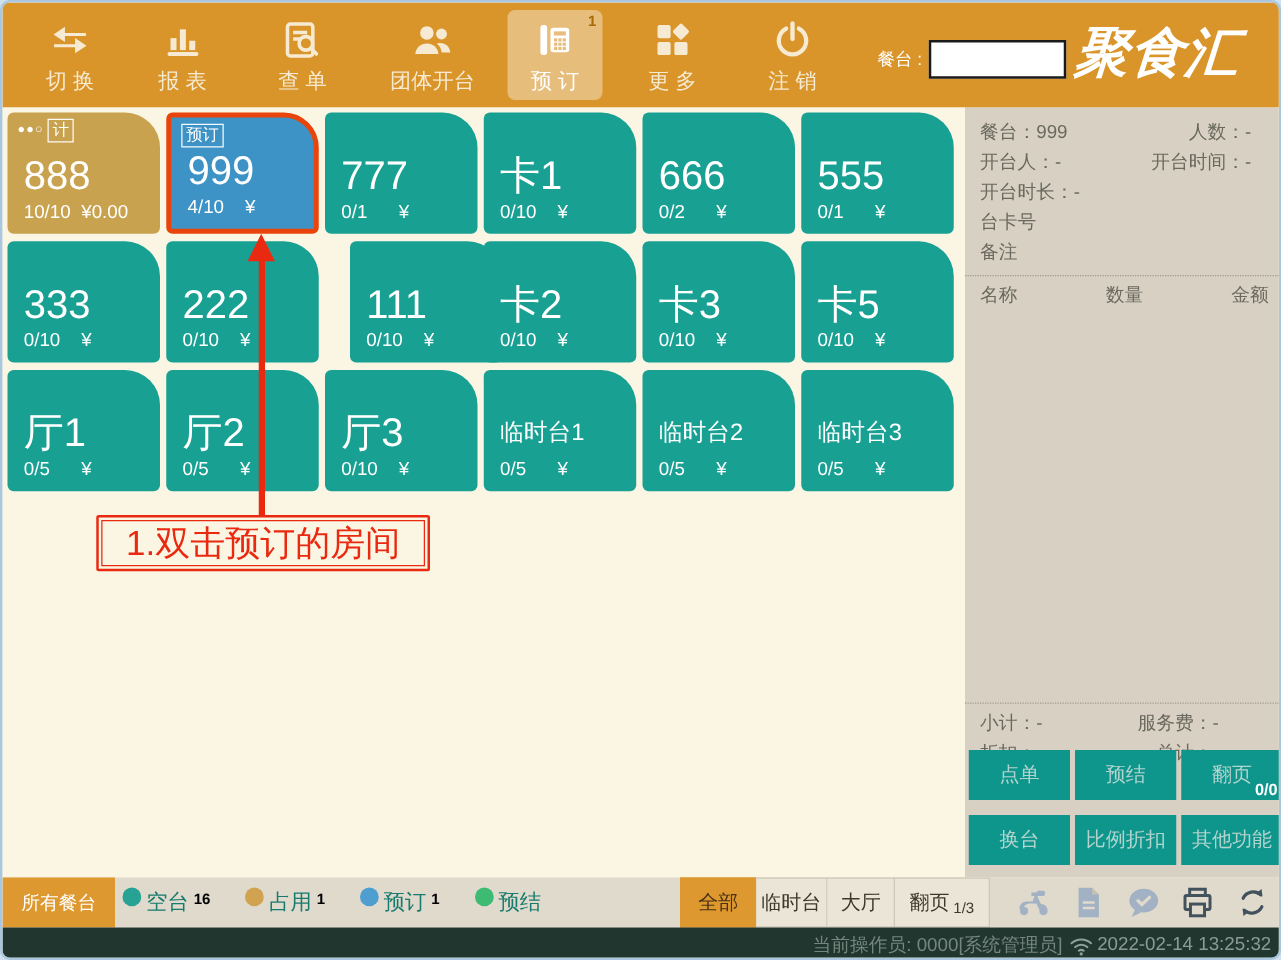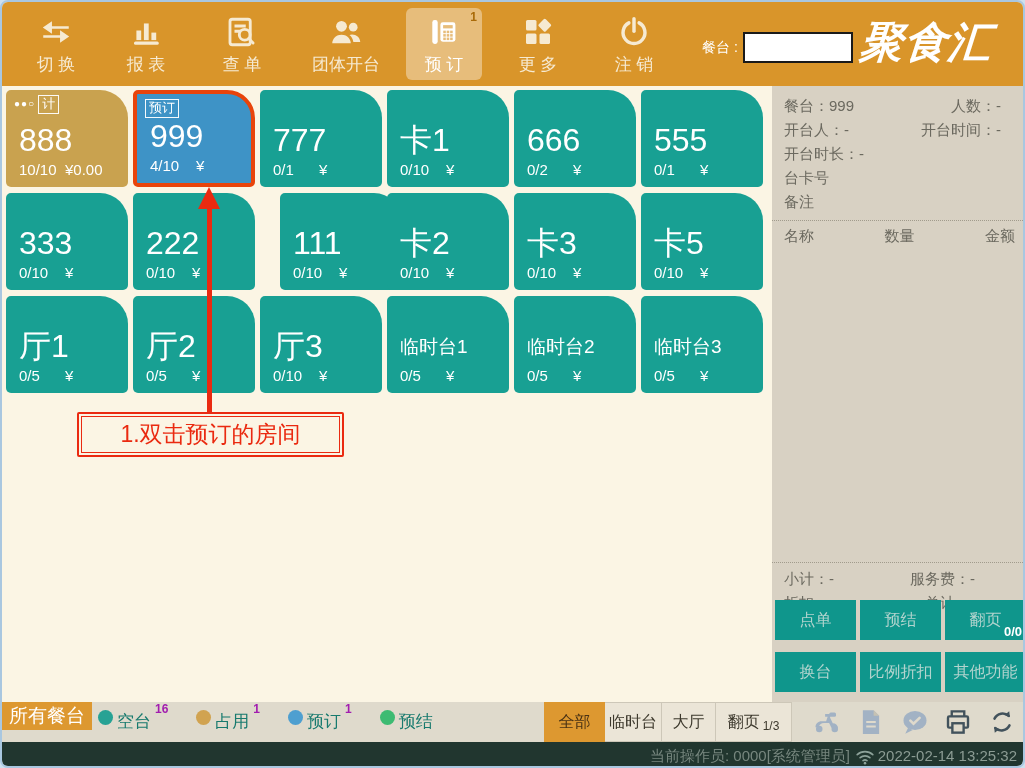--- a/index.html
+++ b/index.html
@@ -40,21 +40,21 @@
   .card .dots { font-size:10px; letter-spacing:1px; line-height:1; }
   .card .tagbox { border:1px solid rgba(255,255,255,.95); font-size:13px; line-height:1.15; padding:1px 3px; }
   .card .tname { position:absolute; left:13px; bottom:31px; font-size:32px; line-height:1; white-space:nowrap; }
   .card .tname.small { font-size:19px; bottom:37px; }
   .card .tinfo { position:absolute; left:13px; bottom:9px; font-size:15px; display:flex; }
   .card .tinfo .ratio { min-width:46px; display:inline-block; }
 
   .annotation { position:absolute; left:75px; top:326px; width:267px; height:45px;
                 border:2px solid var(--red); border-radius:2px; padding:2px; }
   .annotation .inner { width:100%; height:100%; border:1px solid var(--red); display:flex;
-                align-items:center; justify-content:center; color:var(--red); font-size:23px; white-space:nowrap; }
+                align-items:center; justify-content:center; color:var(--red); font-size:28px; white-space:nowrap; }
   .arrow-line { position:absolute; left:205px; top:122px; width:5px; height:204px; background:var(--red); }
   .arrow-head { position:absolute; left:196px; top:101px; width:0; height:0;
                 border-left:11px solid transparent; border-right:11px solid transparent;
                 border-bottom:22px solid var(--red); }
 
   
   .sidebar { position:absolute; left:770px; top:84px; width:255px; height:616px; background:var(--side);
              color:var(--side-text); font-size:15px; }
   .sb-row { position:relative; height:24px; line-height:24px; }
   .sb-row .l { position:absolute; left:12px; white-space:nowrap; }
@@ -67,27 +67,27 @@
   .sb-cols .c3 { text-align:right; }
   .sb-spacer { height:308px; }
   .sb-totals .r { right:52px; }
   .sb-buttons { position:absolute; left:0; top:514px; width:255px; }
   .sb-btn { position:absolute; width:81px; height:40px; background:var(--btn-teal); color:var(--btn-teal-text);
             font-size:16px; display:flex; align-items:center; justify-content:center; cursor:pointer; }
   .sb-btn .pgbadge { position:absolute; right:4px; bottom:1px; color:#ffffff; font-weight:bold; font-size:13px; }
 
   
   .bottombar { position:absolute; left:0; top:700px; width:1025px; height:40px; background:var(--legendbg); }
-  .all-tables { position:absolute; left:0; top:0; width:90px; height:28px; background:var(--orange-active);
-                color:#fff; font-size:19px; display:flex; align-items:center; justify-content:center; cursor:pointer; }
+  .all-tables { position:absolute; left:0; top:0; width:90px; height:40px; background:var(--orange-active);
+                color:#fff; font-size:15px; display:flex; align-items:center; justify-content:center; cursor:pointer; }
   .legend { position:absolute; left:96px; top:0; height:40px; display:flex; align-items:center; gap:28px; }
   .lg-item { display:flex; align-items:flex-start; gap:4px; }
   .lg-dot { width:15px; height:15px; border-radius:50%; margin-top:8px; }
   .lg-label { font-size:17px; color:#177a6e; line-height:40px; }
-  .lg-count { font-size:12px; font-weight:bold; color:#a21caf; margin-top:0; }
+  .lg-count { font-size:12px; font-weight:bold; color:#000000; margin-top:10px; }
   .filters { position:absolute; left:542px; top:0; height:40px; display:flex; }
   .f-btn { height:40px; background:#ebe5d7; border:1px solid #cdc7b8; border-left:none; color:#3c382c;
            font-size:16px; display:flex; align-items:center; justify-content:center; cursor:pointer; }
   .f-btn:first-child { border-left:1px solid #cdc7b8; }
   .f-btn.active { background:var(--orange-active); color:#4a3214; border-color:var(--orange-active); }
   .f-page { width:76px; gap:3px; }
   .f-page .pv { font-size:12px; margin-top:8px; }
   .bicons { position:absolute; left:800px; top:0; width:225px; height:40px; display:flex;
             align-items:center; justify-content:space-between; padding:0 10px; }
   .bicon { width:30px; height:30px; color:#a2b2c4; cursor:pointer; }

